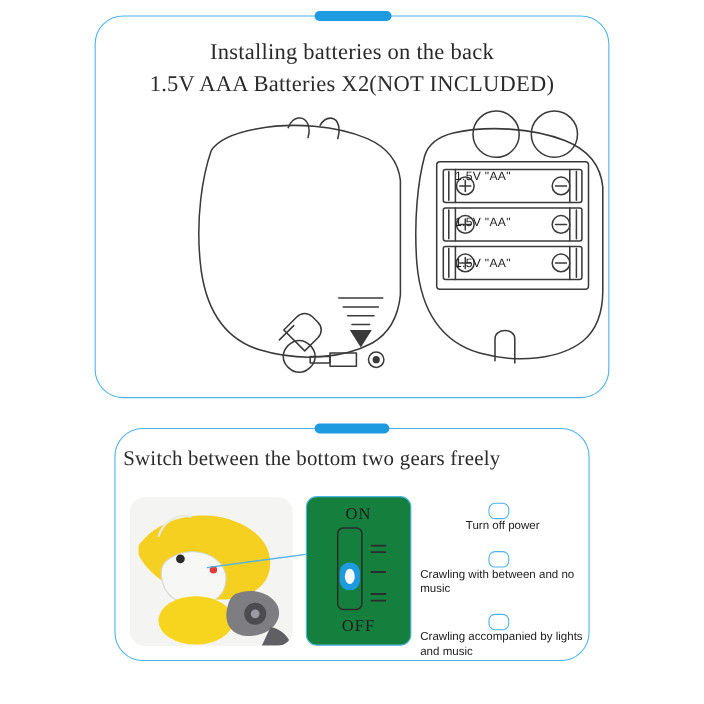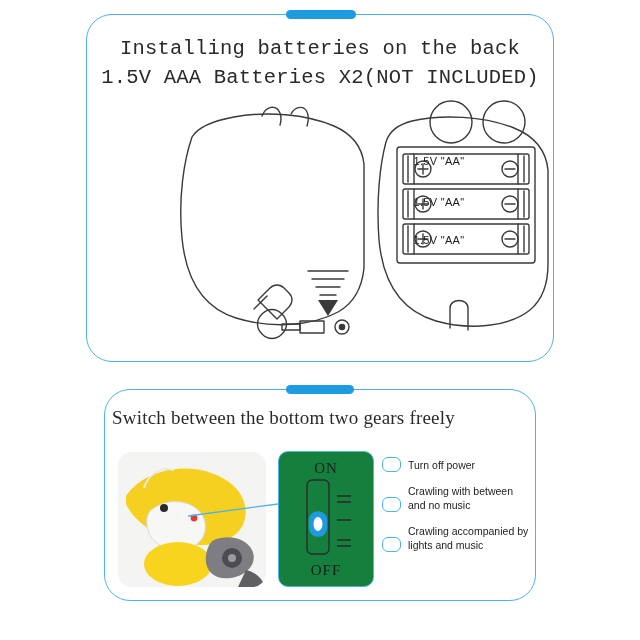--- a/index.html
+++ b/index.html
@@ -60,21 +60,20 @@
   }
 
   
   .title-block {
     position: absolute;
     left: 96px;
     top: 34px;
     width: 448px;
     text-align: center;
     color: #2a2a2a;
-    font-family: Liberation Mono, monospace;
   }
   .title-line {
     font-size: 20.5px;
     line-height: 29px;
     letter-spacing: 0.2px;
   }
 
   
   .artwork-top {
     position: absolute;
@@ -146,22 +145,23 @@
   .sw-off { bottom: 7px; }
 
   .legend {
     position: absolute;
     left: 382px;
     top: 455px;
     width: 150px;
   }
   .legend-row {
     display: flex;
-    align-items: flex-end;
+    align-items: center;
     margin-bottom: 13px;
+    flex-direction: column;
   }
   .legend-chip {
     width: 17px;
     height: 13px;
     border: 1.4px solid #4fb3e8;
     border-radius: 6px;
     flex: 0 0 auto;
     margin-top: 2px;
     margin-right: 7px;
     background: #fff;

